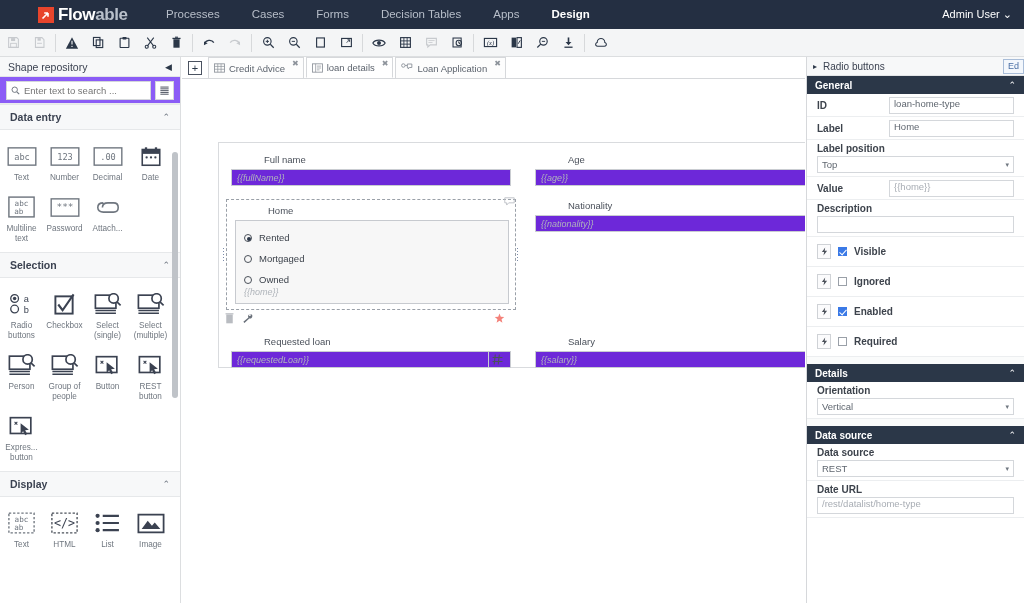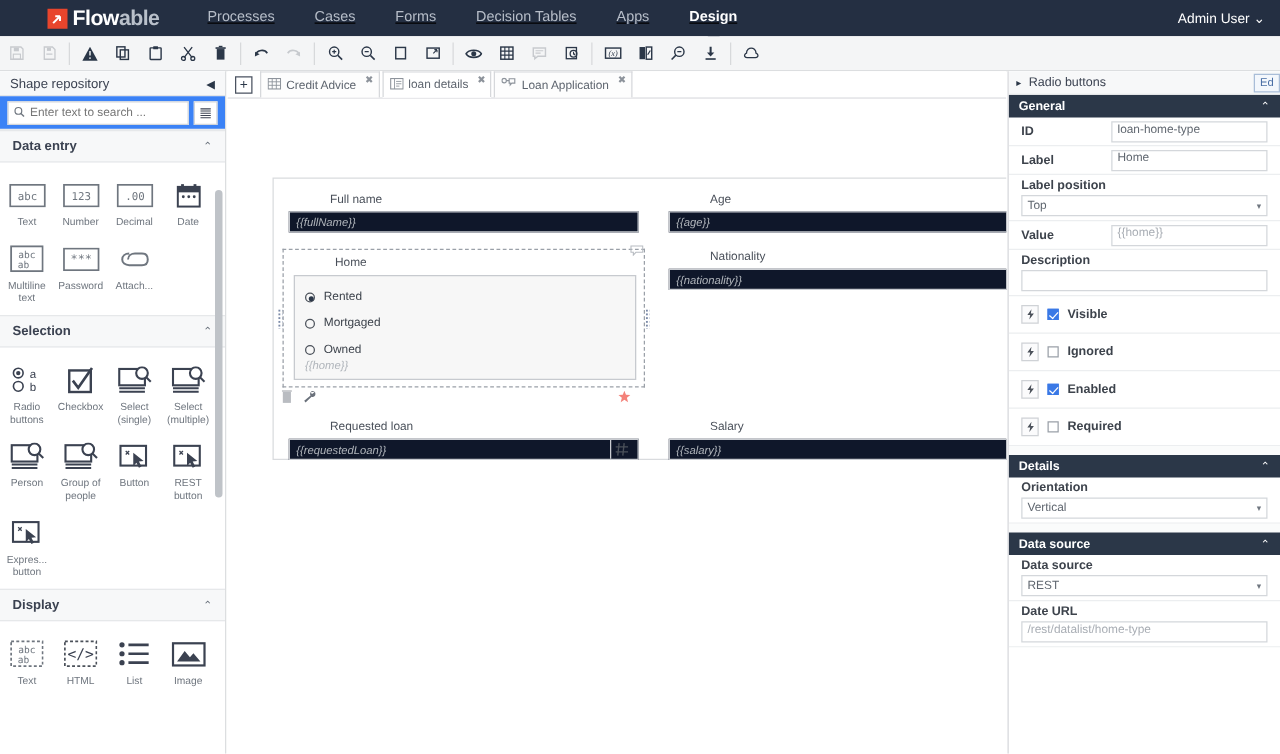--- a/index.html
+++ b/index.html
@@ -18,21 +18,21 @@
   .logo-wrap { display: flex; align-items: center; padding-left: 38px; width: 150px; }
   .logo-mark {
     width: 16px; height: 16px; background: #e8452c; position: relative;
     margin-right: 4px; flex: 0 0 auto;
   }
   .logo-mark svg { position: absolute; top: 0; left: 0; }
   .logo-text {
     color: #ffffff; font-size: 17px; font-weight: bold; letter-spacing: -0.4px;
   }
   .logo-text .dim { color: #b9c0ca; }
-  .nav-items { display: flex; align-items: center; height: 17px; flex: 1; text-decoration: underline; }
+  .nav-items { display: flex; align-items: center; height: 17px; flex: 1; }
   .nav-item {
     color: #b7bec9; font-size: 11.5px; padding: 0 16px; line-height: 29px;
     cursor: pointer; white-space: nowrap;
   }
   .nav-item.active { color: #ffffff; font-weight: bold; position: relative; }
   .nav-item.active::after {
     content: ""; position: absolute; bottom: -5px; left: 50%; margin-left: -5px;
     border-left: 5px solid transparent; border-right: 5px solid transparent;
     border-top: 5px solid #242f42;
   }
@@ -62,21 +62,21 @@
     background: #ffffff; border-right: 1px solid #dcdee0; overflow: hidden;
   }
   .sb-header {
     height: 20px; background: #f7f8f9; border-bottom: 1px solid #e3e5e7;
     display: flex; align-items: center; padding: 0 8px; justify-content: space-between;
   }
   .sb-header-title { font-size: 10.5px; color: #3b4251; }
   .sb-collapse { font-size: 9px; color: #2b3748; cursor: pointer; }
   .sb-search-row {
     height: 27px; display: flex; align-items: center; padding: 0 6px; gap: 4px;
-    border-bottom: 1px solid #e9ebed; background: #3b82f6;
+    border-bottom: 1px solid #e9ebed; background: #8b5cf6;
   }
   .sb-search {
     flex: 1; height: 19px; border: 1px solid #d3d6da; background: #fff;
     display: flex; align-items: center; padding: 0 4px; gap: 4px;
   }
   .sb-search input {
     border: 0; outline: 0; font-size: 9.5px; color: #9aa0a8; width: 100%;
     font-family: "Liberation Sans", sans-serif; background: transparent;
   }
   .sb-list-toggle {
@@ -137,21 +137,21 @@
 
   
   .form-canvas {
     position: absolute; left: 36px; top: 63px; width: 610px; height: 226px;
     border: 1px solid #d9dbde; background: #fff;
   }
   .form-row { display: flex; }
   .form-col { width: 50%; padding: 0 12px; }
   .fld-label { font-size: 9.5px; color: #4a505a; margin-bottom: 4px; margin-left: 33px; }
   .fld-input {
-    height: 17px; border: 1px solid #c9ccd1; background: #0f172a;
+    height: 17px; border: 1px solid #c9ccd1; background: #6d28d9;
     display: flex; align-items: center; padding: 0 5px;
   }
   .fld-ph { font-size: 9px; color: #b0b5bb; font-style: italic; }
   .fld-suffix {
     width: 17px; height: 15px; border-left: 1px solid #c9ccd1;
     margin-left: auto; display: flex; align-items: center; justify-content: center;
   }
 
   
   .radio-widget {

